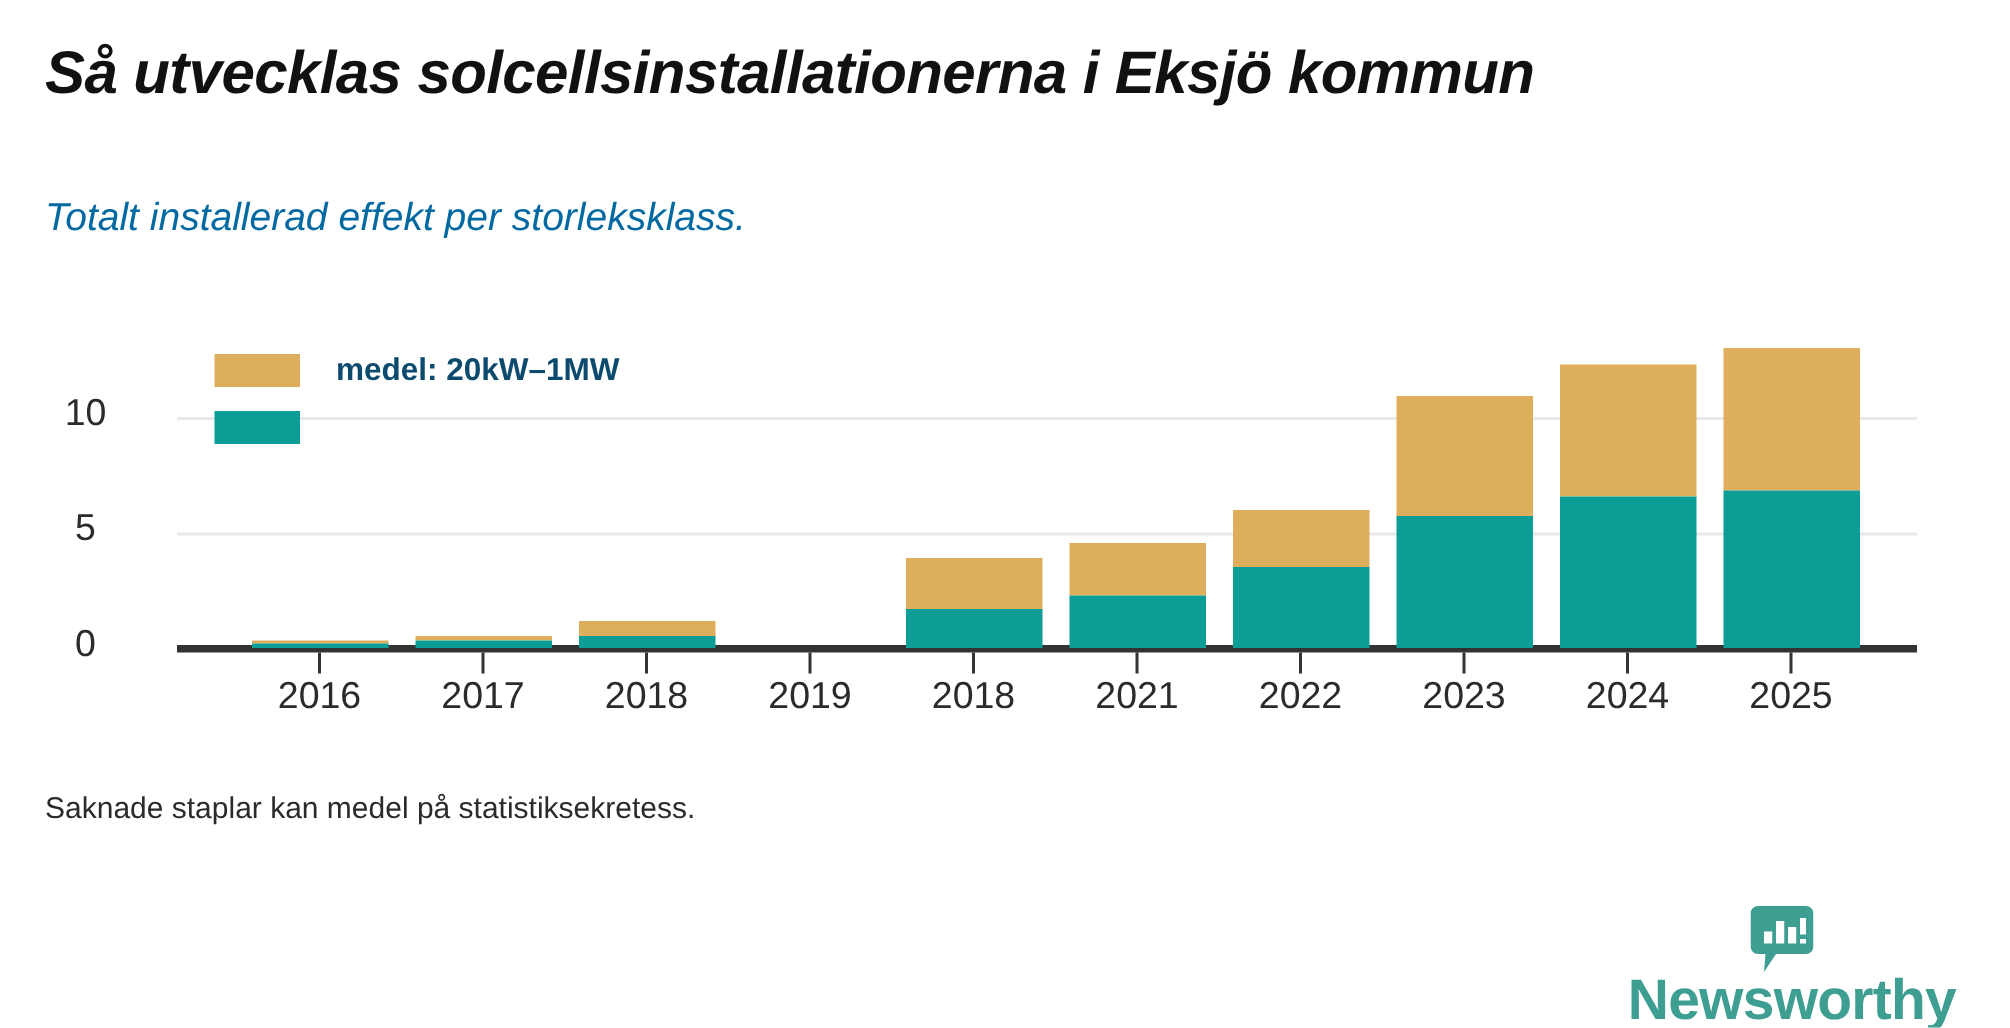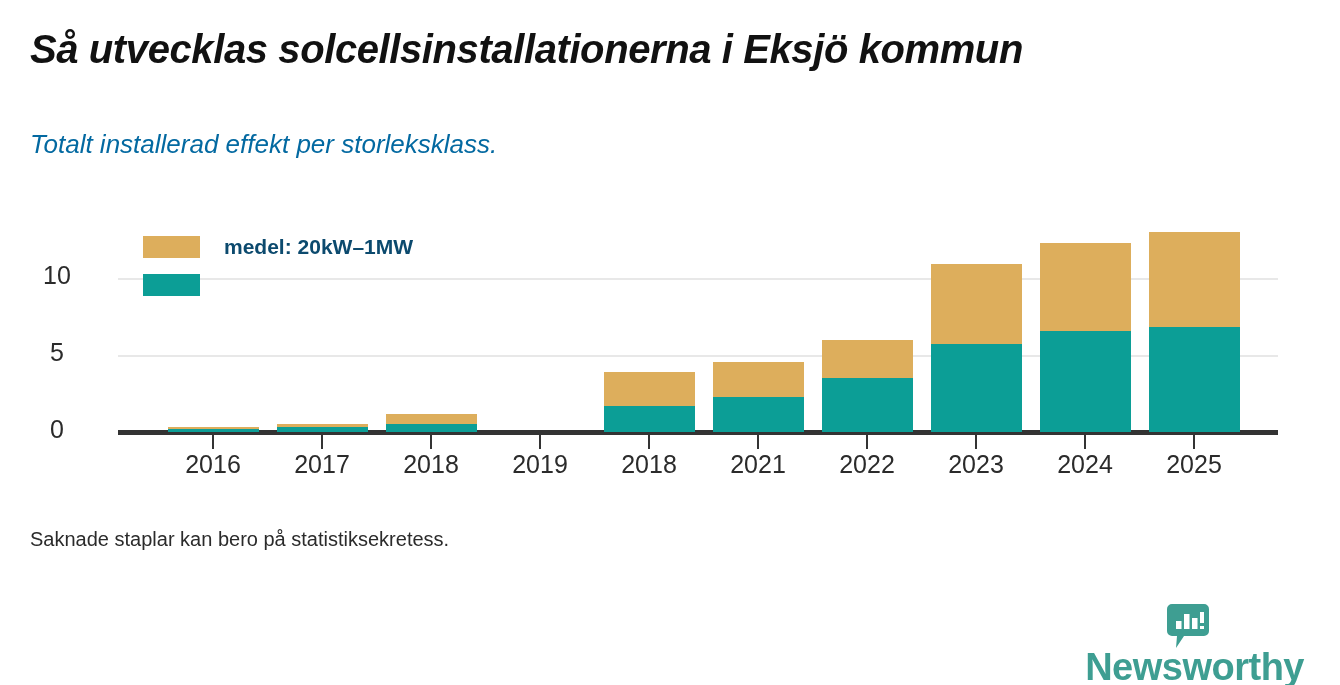--- a/index.html
+++ b/index.html
@@ -245,21 +245,21 @@
 <div class="legend">
   <div class="legend-item">
     <span class="legend-swatch" style="background: rgb(221, 174, 92);"></span>
     <span class="legend-label">medel: 20kW–1MW</span>
   </div>
   <div class="legend-item">
     <span class="legend-swatch" style="background: rgb(12, 158, 150);"></span>
   </div>
 </div>
 
-<div class="footnote">Saknade staplar kan bero på statistiksekretess.</div>
+<div class="footnote">Saknade staplar kan medel på statistiksekretess.</div>
 
 <div class="logo">
   <span class="logo-mark">
     <svg viewBox="0 0 42 44" width="42" height="44" aria-hidden="true">
       <path d="M5 0 H37 A5 5 0 0 1 42 5 V27 A5 5 0 0 1 37 32 H17 L9 44 L10 32 H5 A5 5 0 0 1 0 27 V5 A5 5 0 0 1 5 0 Z" fill="#3E9E92"></path>
       <rect x="9" y="17" width="5.5" height="8" fill="#ffffff"></rect>
       <rect x="17" y="10" width="5.5" height="15" fill="#ffffff"></rect>
       <rect x="25" y="14" width="5.5" height="11" fill="#ffffff"></rect>
       <rect x="33" y="8" width="4" height="11" fill="#ffffff"></rect>
       <rect x="33" y="22" width="4" height="3" fill="#ffffff"></rect>

